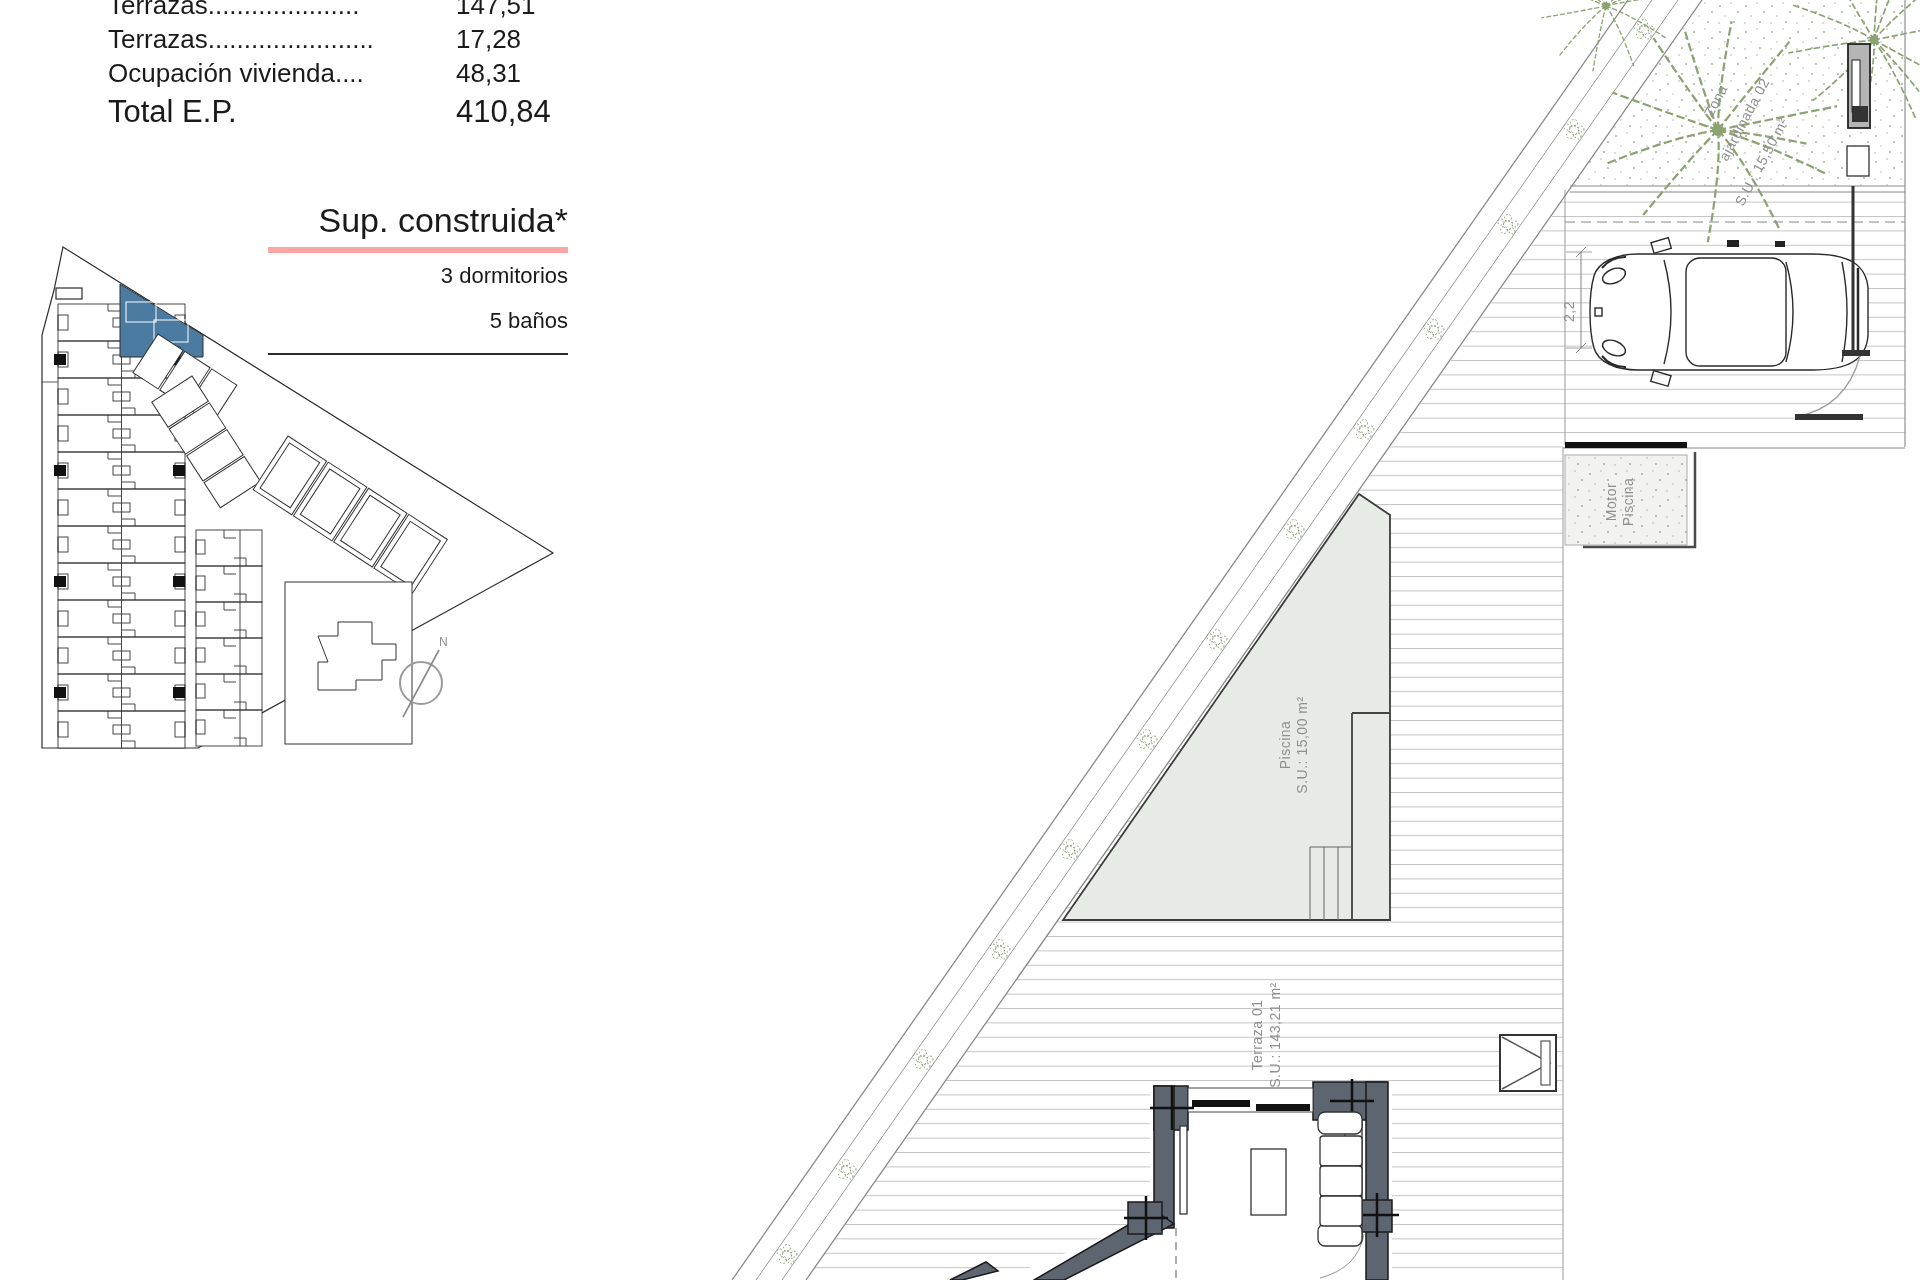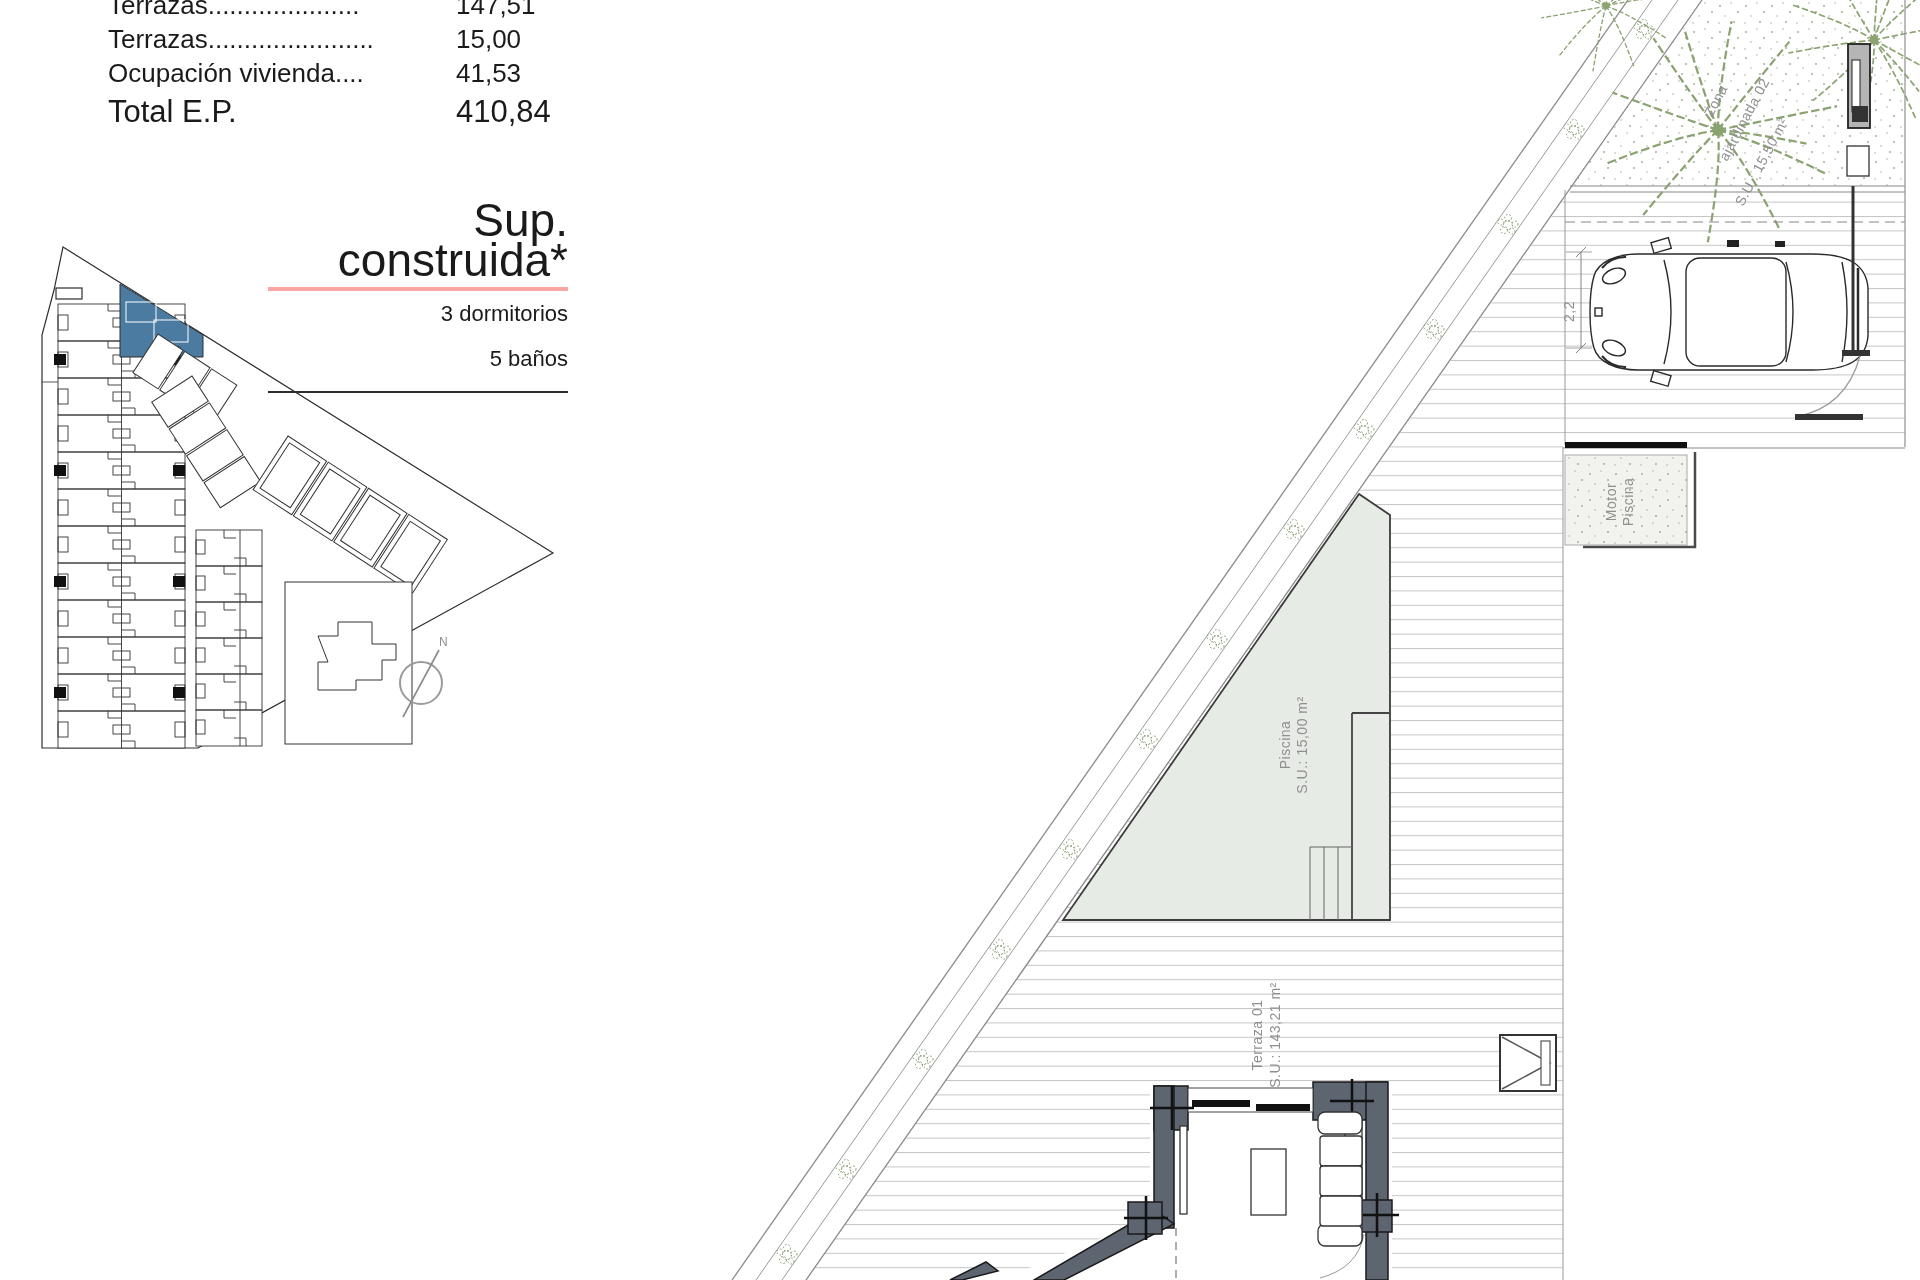--- a/index.html
+++ b/index.html
@@ -8,45 +8,45 @@
   
   .area-table{position:absolute;left:108px;top:-12px;width:480px;}
   .area-row{position:relative;height:34px;line-height:34px;font-size:26px;white-space:nowrap;}
   .area-row .val{position:absolute;left:348px;top:0;}
   .area-total{position:relative;height:40px;line-height:40px;margin-top:2px;
               font-size:31px;font-weight:normal;}
   .area-total .val{position:absolute;left:348px;top:0;}
   
   .summary{position:absolute;left:268px;top:200px;width:300px;text-align:right;
            border-bottom:2px solid #2c2c2c;padding-bottom:10px;}
-  .summary .title{font-size:46px;line-height:40px;border-bottom:4px solid #fca5a5;
+  .summary .title{font-size:34px;line-height:40px;border-bottom:6px solid #fca5a5;
                   padding-bottom:7px;}
   .summary .line{font-size:22px;line-height:45px;}
   
   .site-svg{position:absolute;left:40px;top:240px;}
   .plan-svg{position:absolute;left:0;top:0;}
   svg text{font-family:"Liberation Sans", sans-serif;}
   .plan-label{fill:#8f8f8f;font-size:14px;letter-spacing:.5px;}
   .north-label{fill:#8f8f8f;font-size:12px;}
 </style>
 </head>
 <body>
 
 <div class="area-table">
   <div class="area-row">
     <span>Terrazas.....................</span>
     <span class="val">147,51</span>
   </div>
   <div class="area-row">
     <span>Terrazas.......................</span>
-    <span class="val">15,00</span>
+    <span class="val">17,28</span>
   </div>
   <div class="area-row">
     <span>Ocupación vivienda....</span>
-    <span class="val">41,53</span>
+    <span class="val">48,31</span>
   </div>
   <div class="area-total">
     <span>Total E.P.</span>
     <span class="val">410,84</span>
   </div>
 </div>
 
 <div class="summary">
   <div class="title">Sup. construida*</div>
   <div class="line">3 dormitorios</div>

